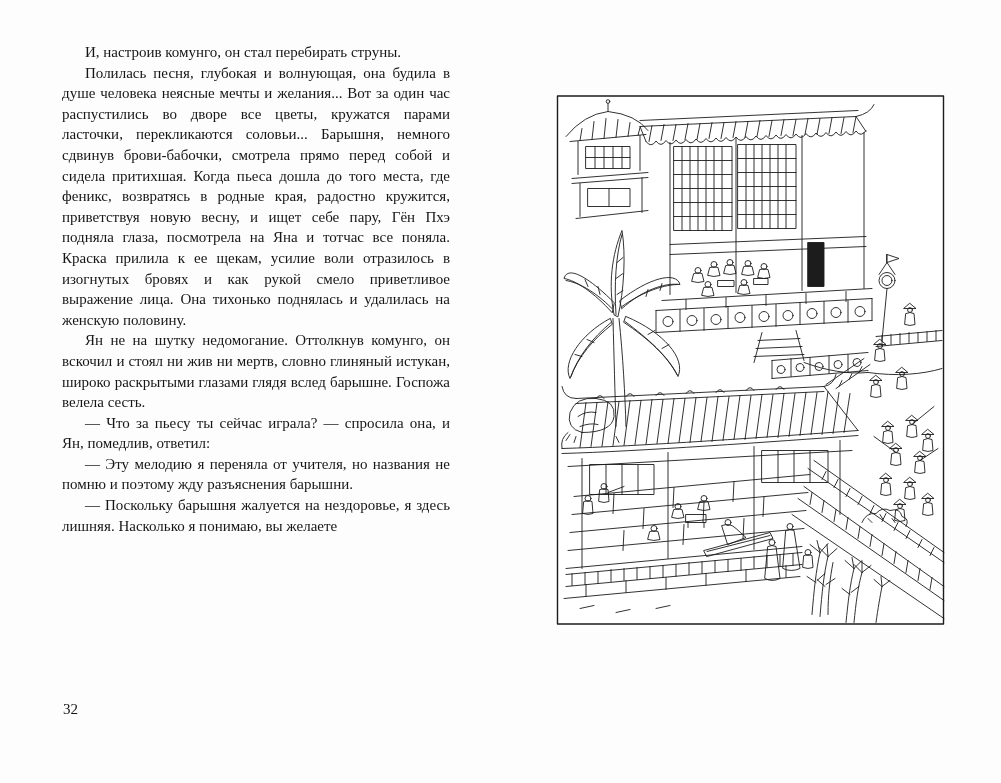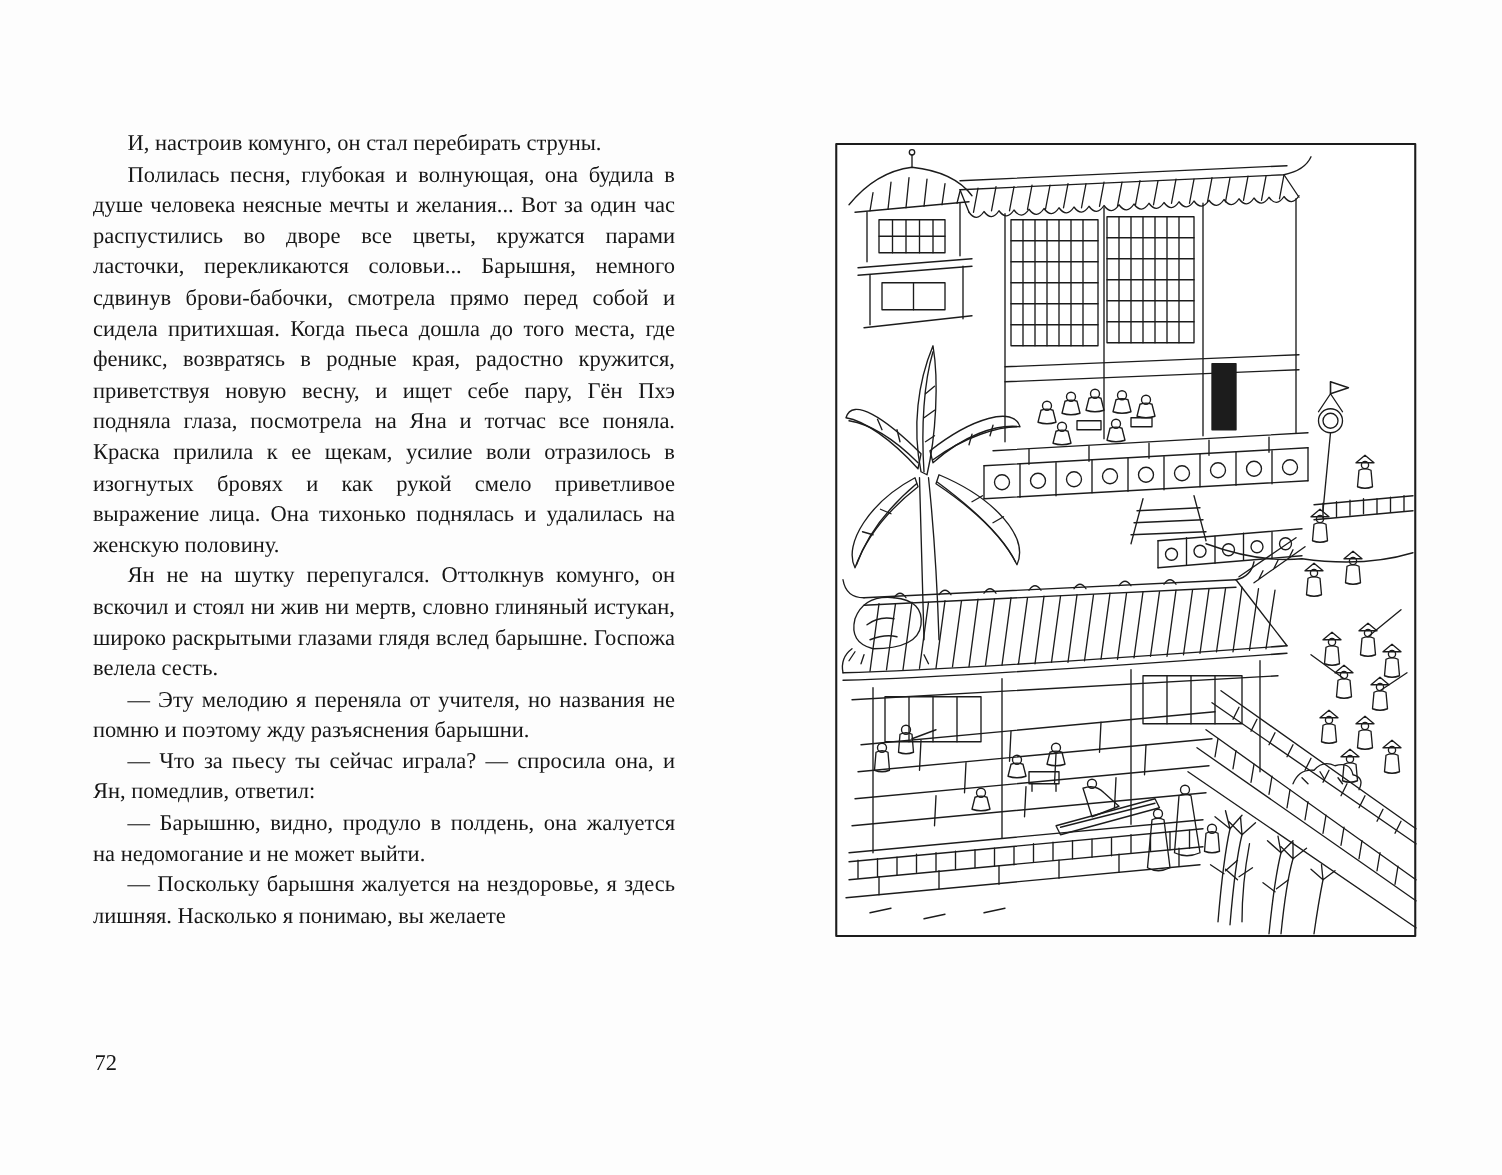--- a/index.html
+++ b/index.html
@@ -8,21 +8,20 @@
     width: 1001px; height: 783px;
     background: #fdfdfd;
     position: relative; overflow: hidden;
     font-family: "Liberation Serif", "DejaVu Serif", serif;
     color: #161616;
   }
   .text-column {
     position: absolute; left: 62px; top: 42px; width: 388px;
     font-size: 15px; line-height: 20.6px;
     text-align: justify;
-    margin-top: 44px;
   }
   .text-column p { margin: 0; text-indent: 23px; }
   .page-number {
     position: absolute; left: 63px; top: 701px;
     font-size: 15px;
   }
   .illustration {
     position: absolute; left: 556px; top: 94px; width: 389px; height: 532px;
   }
   .illustration svg { width: 100%; height: 100%; display: block; }
@@ -33,28 +32,27 @@
   }
   .illustration .dark { fill: #1c1c1c; stroke: #1c1c1c; }
   .illustration .paper { fill: #ffffff; stroke: #1c1c1c; stroke-width: 1.4; }
 </style>
 </head>
 <body>
 
 <div class="text-column">
   <p>И, настроив комунго, он стал перебирать струны.</p>
   <p>Полилась песня, глубокая и волнующая, она будила в душе человека неясные мечты и желания... Вот за один час распустились во дворе все цветы, кружатся парами ласточки, перекликаются соловьи... Барышня, немного сдвинув брови-бабочки, смотрела прямо перед собой и сидела притихшая. Когда пьеса дошла до того места, где феникс, возвратясь в родные края, радостно кружится, приветствуя новую весну, и ищет себе пару, Гён Пхэ подняла глаза, посмотрела на Яна и тотчас все поняла. Краска прилила к ее щекам, усилие воли отразилось в изогнутых бровях и как рукой смело приветливое выражение лица. Она тихонько поднялась и удалилась на женскую половину.</p>
-  <p>Ян не на шутку перепугался. Оттолкнув комунго, он вскочил и стоял ни жив ни мертв, словно глиняный истукан, широко раскрытыми глазами глядя вслед барышне. Госпожа велела сесть.</p>
+  <p>Ян не на шутку недомогание. Оттолкнув комунго, он вскочил и стоял ни жив ни мертв, словно глиняный истукан, широко раскрытыми глазами глядя вслед барышне. Госпожа велела сесть.</p>
+  <p>— Что за пьесу ты сейчас играла? — спросила она, и Ян, помедлив, ответил:</p>
   <p>— Эту мелодию я переняла от учителя, но названия не помню и поэтому жду разъяснения барышни.</p>
-  <p>— Что за пьесу ты сейчас играла? — спросила она, и Ян, помедлив, ответил:</p>
-  <p>— Барышню, видно, продуло в полдень, она жалуется на недомогание и не может выйти.</p>
   <p>— Поскольку барышня жалуется на нездоровье, я здесь лишняя. Насколько я понимаю, вы желаете</p>
 </div>
 
-<div class="page-number">72</div>
+<div class="page-number">32</div>
 
 <div class="illustration">
 <svg viewBox="0 0 389 531" xmlns="http://www.w3.org/2000/svg">
   <defs>
     <g id="p-stand">
       <circle cx="0" cy="0" r="3"></circle>
       <path d="M-4,3 Q0,1 4,3 L5,15 Q0,17 -5,15 Z"></path>
     </g>
     <g id="p-hat">
       <path d="M-6,0 L6,0 L0,-5 Z"></path>

